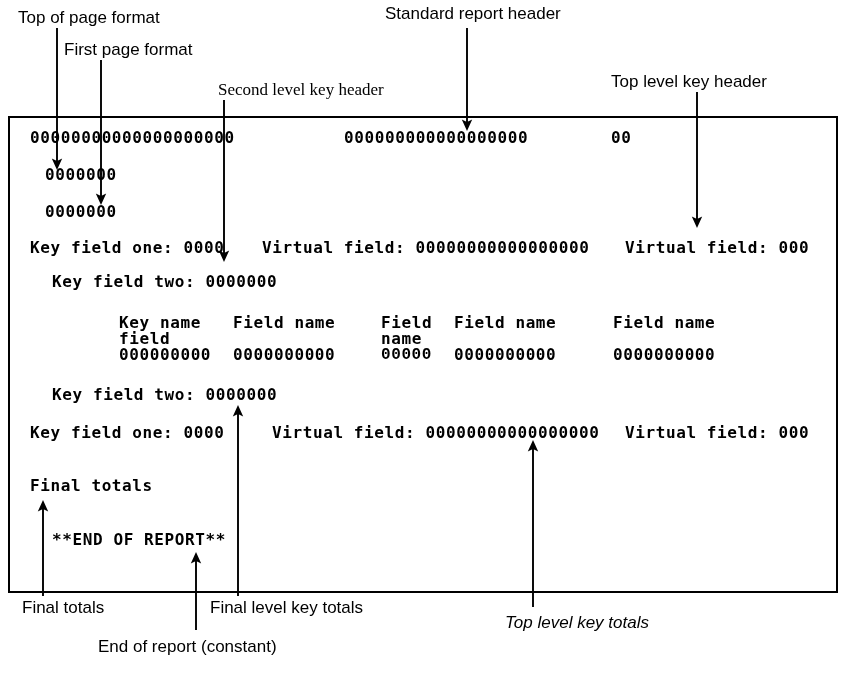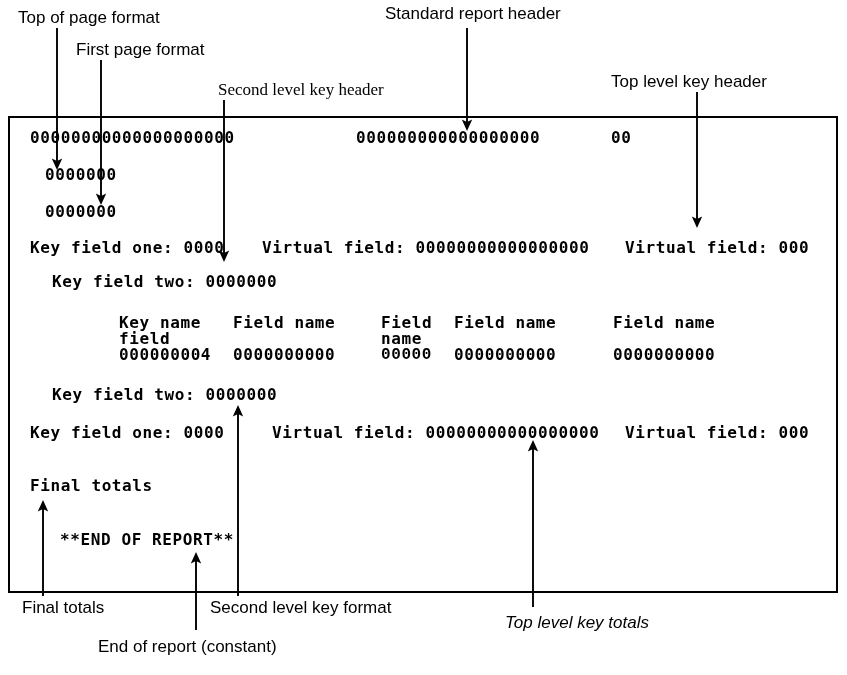--- a/index.html
+++ b/index.html
@@ -58,56 +58,56 @@
 </style>
 </head>
 <body>
 
 <div id="page">
 
   <div id="report-frame"></div>
 
   <div id="report-body">
       <div class="mono" style="left: 30px; top: 130px;">00000000000000000000</div>
-      <div class="mono" style="left: 344px; top: 130px; margin-left: 12px;">000000000000000000</div>
+      <div class="mono" style="left: 344px; top: 130px;">000000000000000000</div>
       <div class="mono" style="left: 611px; top: 130px;">00</div>
       <div class="mono" style="left: 45px; top: 167px;">0000000</div>
       <div class="mono" style="left: 45px; top: 204px;">0000000</div>
       <div class="mono" style="left: 30px; top: 240px;">Key field one: 0000</div>
       <div class="mono" style="left: 262px; top: 240px;">Virtual field: 00000000000000000</div>
       <div class="mono" style="left: 625px; top: 240px;">Virtual field: 000</div>
       <div class="mono" style="left: 52px; top: 274px;">Key field two: 0000000</div>
       <div class="mono" style="left: 119px; top: 315px;">Key name</div>
       <div class="mono" style="left: 119px; top: 331px;">field</div>
       <div class="mono" style="left: 233px; top: 315px;">Field name</div>
       <div class="mono" style="left: 381px; top: 315px;">Field</div>
       <div class="mono" style="left: 381px; top: 331px;">name</div>
       <div class="mono" style="left: 454px; top: 315px;">Field name</div>
       <div class="mono" style="left: 613px; top: 315px;">Field name</div>
-      <div class="mono" style="left: 119px; top: 347px;">000000004</div>
+      <div class="mono" style="left: 119px; top: 347px;">000000000</div>
       <div class="mono" style="left: 233px; top: 347px;">0000000000</div>
       <div class="mono" style="left: 381px; top: 347px; font-family: Liberation Mono, monospace;">00000</div>
       <div class="mono" style="left: 454px; top: 347px;">0000000000</div>
       <div class="mono" style="left: 613px; top: 347px;">0000000000</div>
       <div class="mono" style="left: 52px; top: 387px;">Key field two: 0000000</div>
       <div class="mono" style="left: 30px; top: 425px;">Key field one: 0000</div>
       <div class="mono" style="left: 272px; top: 425px;">Virtual field: 00000000000000000</div>
       <div class="mono" style="left: 625px; top: 425px;">Virtual field: 000</div>
       <div class="mono" style="left: 30px; top: 478px;">Final totals</div>
-      <div class="mono" style="left: 60px; top: 532px;">**END OF REPORT**</div>
+      <div class="mono" style="left: 52px; top: 532px;">**END OF REPORT**</div>
     </div>
 
   <div id="callout-layer">
       <div class="callout" style="left: 18px; top: 8px;">Top of page format</div>
-      <div class="callout" style="left: 64px; top: 40px; margin-left: 12px;">First page format</div>
+      <div class="callout" style="left: 64px; top: 40px;">First page format</div>
       <div class="callout" style="left: 218px; top: 80px; font-family: Liberation Serif, serif;">Second level key header</div>
       <div class="callout" style="left: 385px; top: 4px;">Standard report header</div>
       <div class="callout" style="left: 611px; top: 72px;">Top level key header</div>
       <div class="callout" style="left: 22px; top: 598px;">Final totals</div>
-      <div class="callout" style="left: 210px; top: 598px;">Second level key format</div>
+      <div class="callout" style="left: 210px; top: 598px;">Final level key totals</div>
       <div class="callout" style="left: 98px; top: 637px;">End of report (constant)</div>
       <div class="callout" style="left: 505px; top: 613px; font-style: italic;">Top level key totals</div>
     </div>
 
   <svg id="overlay" viewBox="0 0 847 675" xmlns="http://www.w3.org/2000/svg">
     <defs>
       <marker id="arrow-down" markerWidth="9" markerHeight="11" refX="4.5" refY="10" orient="auto-start-reverse" markerUnits="userSpaceOnUse">
         <path d="M 4.5 11 L 0 0 L 4.5 2.2 L 9 0 Z" fill="#000000"></path>
       </marker>
     </defs>

